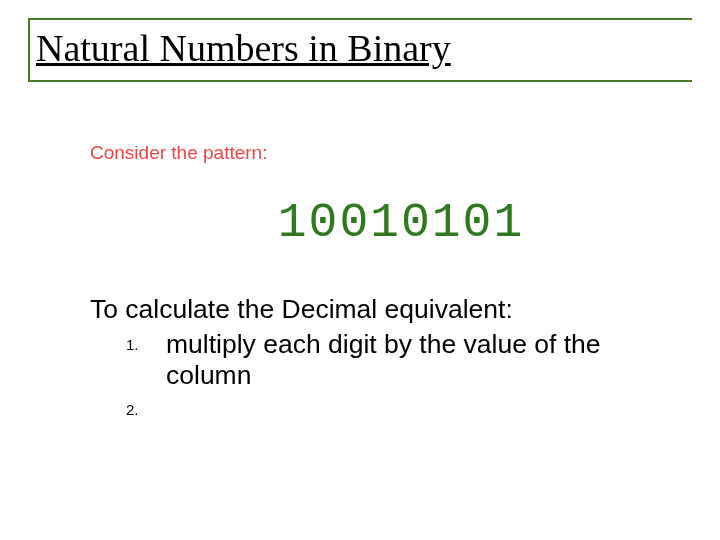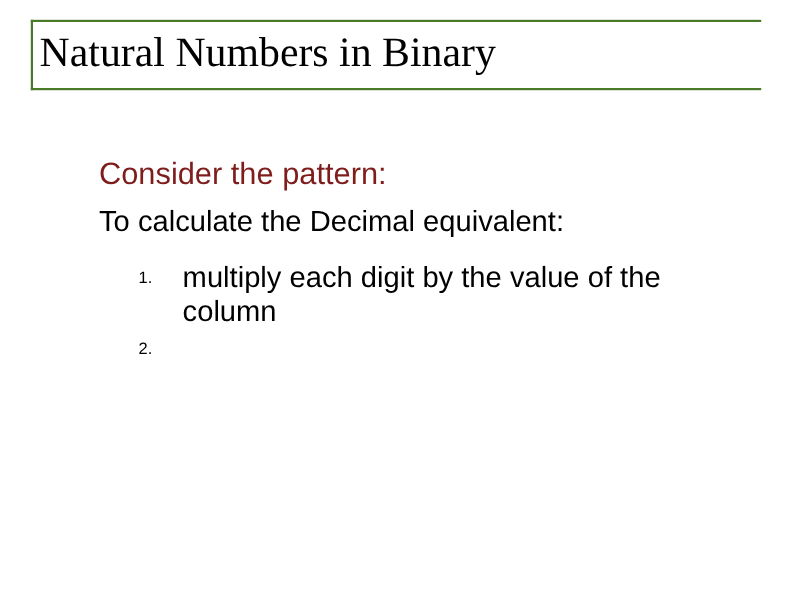--- a/index.html
+++ b/index.html
@@ -16,49 +16,50 @@
     width: 720px;
     height: 540px;
     padding: 18px 28px 28px 28px;
   }
   .title-wrap {
     border-top: 2px solid #4a7a28;
     border-left: 2px solid #4a7a28;
     border-bottom: 2px solid #4a7a28;
     padding: 6px 0 10px 6px;
     margin-bottom: 60px;
+    text-decoration: underline;
   }
   .title {
     font-family: "Times New Roman", Times, serif;
     font-size: 38px;
     font-weight: 400;
     color: #000;
   }
   .content {
     padding-left: 62px;
     padding-right: 40px;
   }
   .lead {
-    font-size: 28px;
-    color: #7f1d1d;
-    margin-bottom: 12px;
+    font-size: 19px;
+    color: #ef4444;
+    margin-bottom: 32px;
   }
   .binary {
     font-family: "Courier New", Courier, monospace;
     font-size: 48px;
     color: #2f7a1f;
     letter-spacing: 2px;
     text-align: center;
     margin-left: 60px;
     margin-bottom: 44px;
   }
   .calc-lead {
     font-size: 26.5px;
     color: #000;
-    margin-bottom: 20px;
+    margin-bottom: 4px;
   }
   .steps {
     list-style: none;
     padding-left: 36px;
   }
   .steps li {
     font-size: 26.5px;
     color: #000;
     line-height: 1.18;
     position: relative;
@@ -75,20 +76,21 @@
 </style>
 </head>
 <body>
 
 <div class="slide">
   <div class="title-wrap">
     <h1 class="title">Natural Numbers in Binary</h1>
   </div>
   <div class="content">
     <p class="lead">Consider the pattern:</p>
+    <div class="binary">10010101</div>
     <p class="calc-lead">To calculate the Decimal equivalent:</p>
     <ol class="steps">
       <li>
         <span class="num">1.</span>
         <span>multiply each digit by the value of the column</span>
       </li>
       <li>
         <span class="num">2.</span>
       </li>
     </ol>

